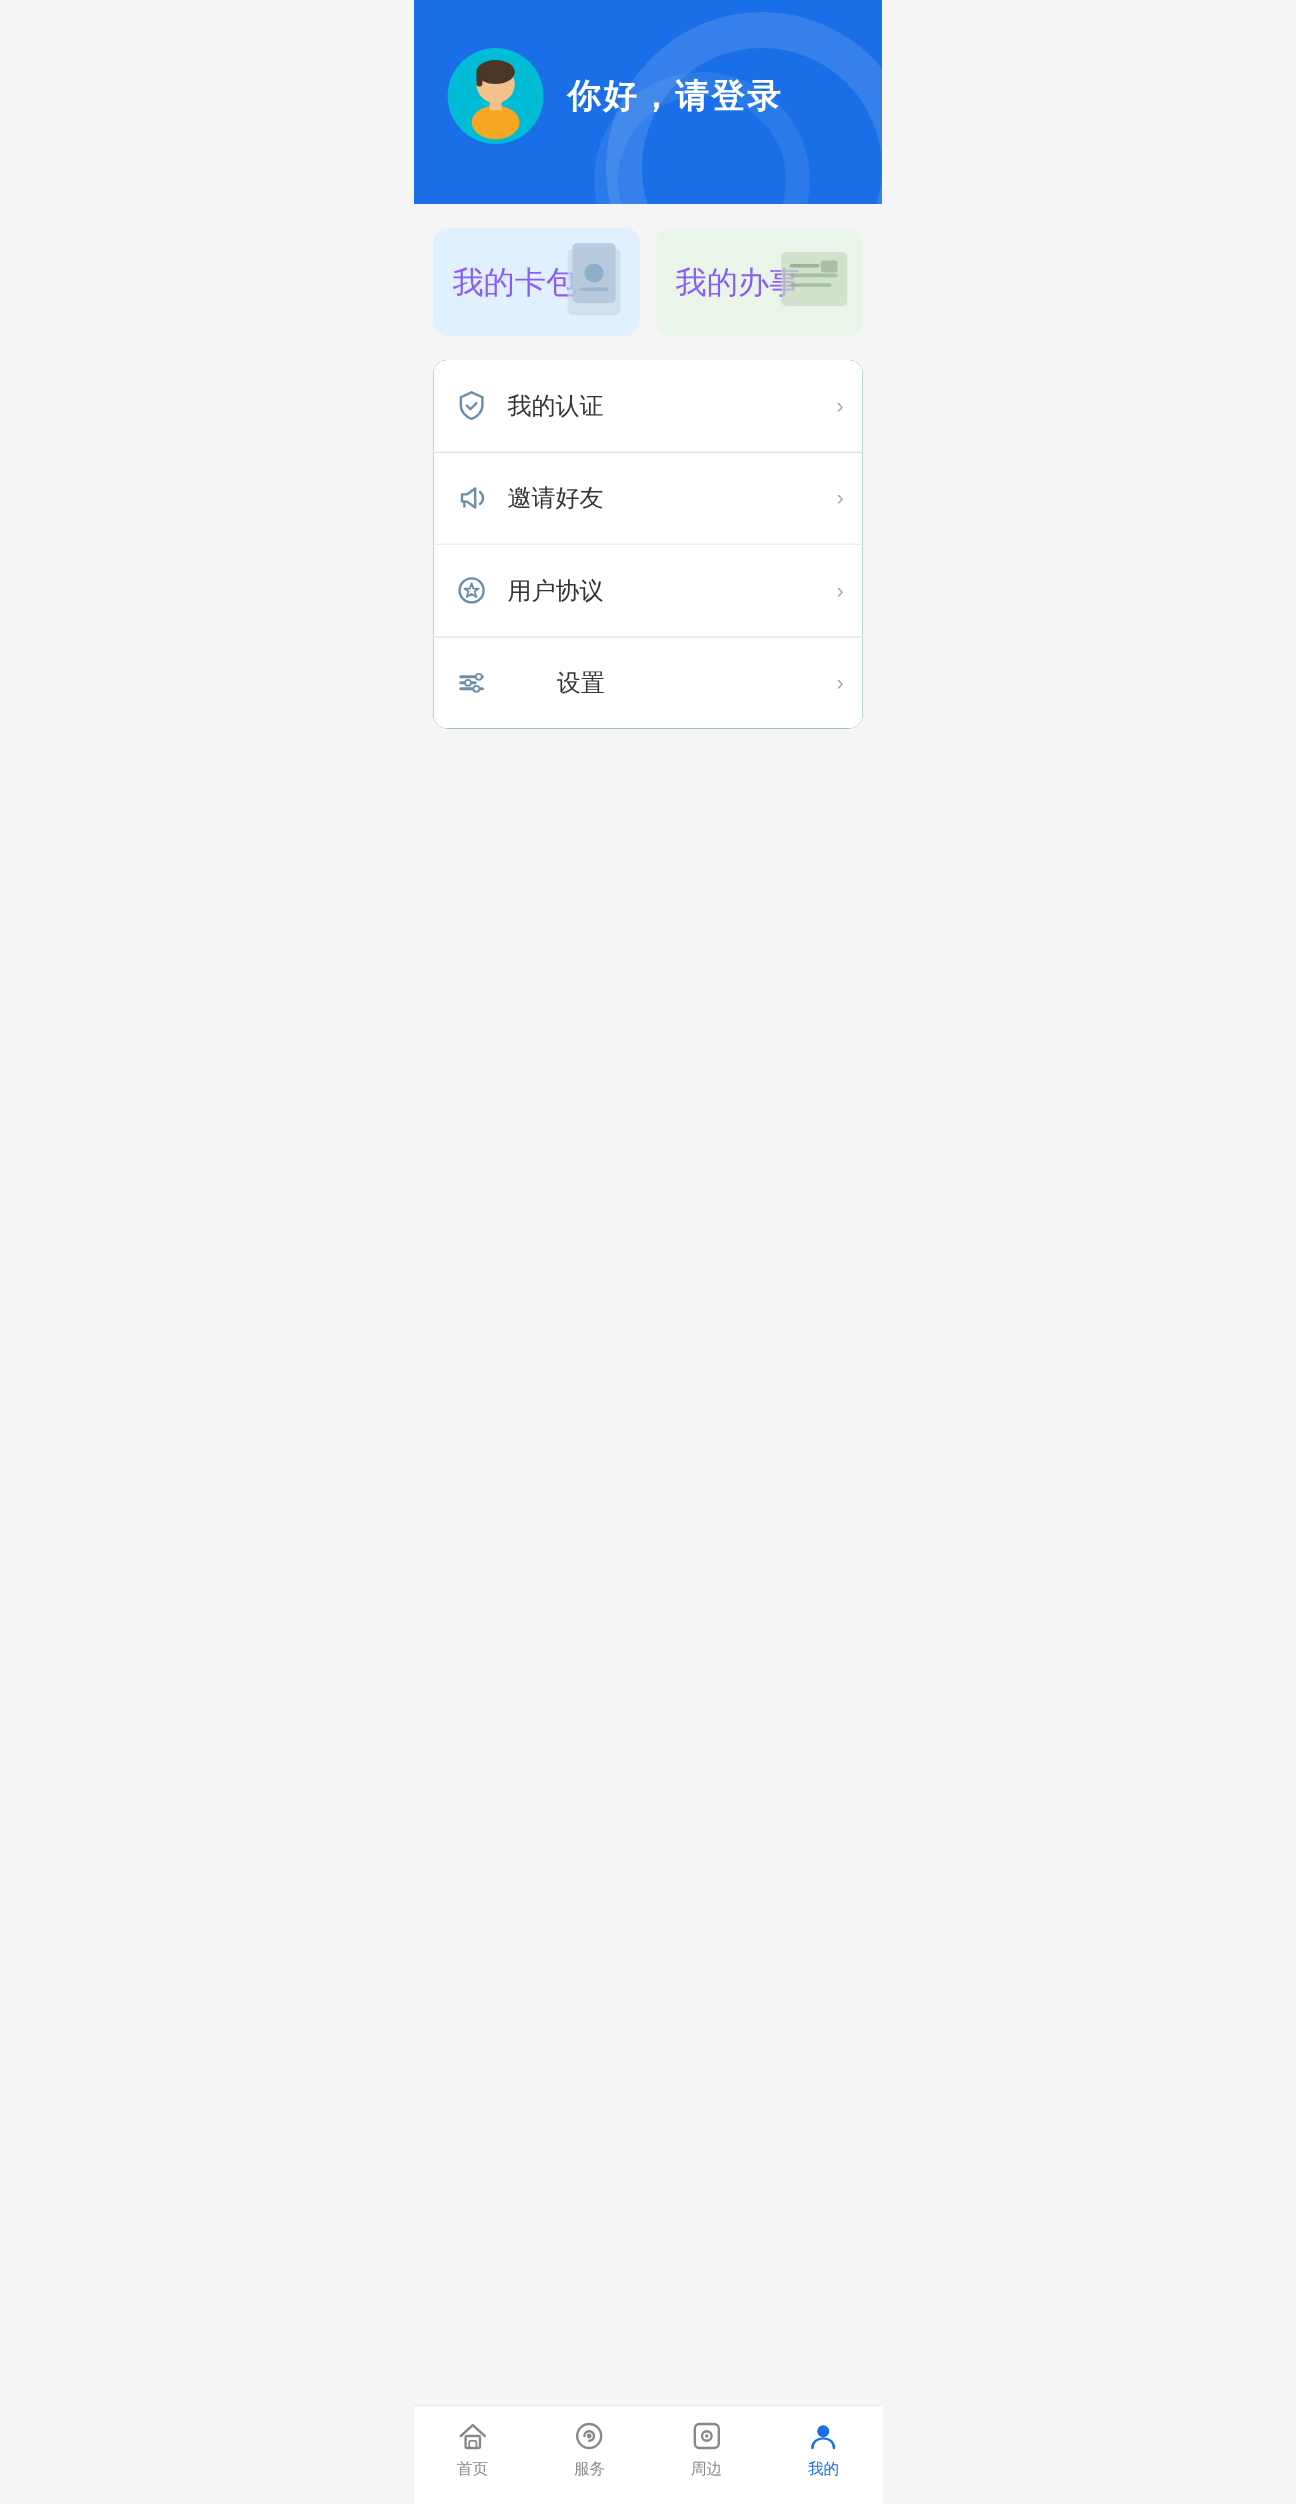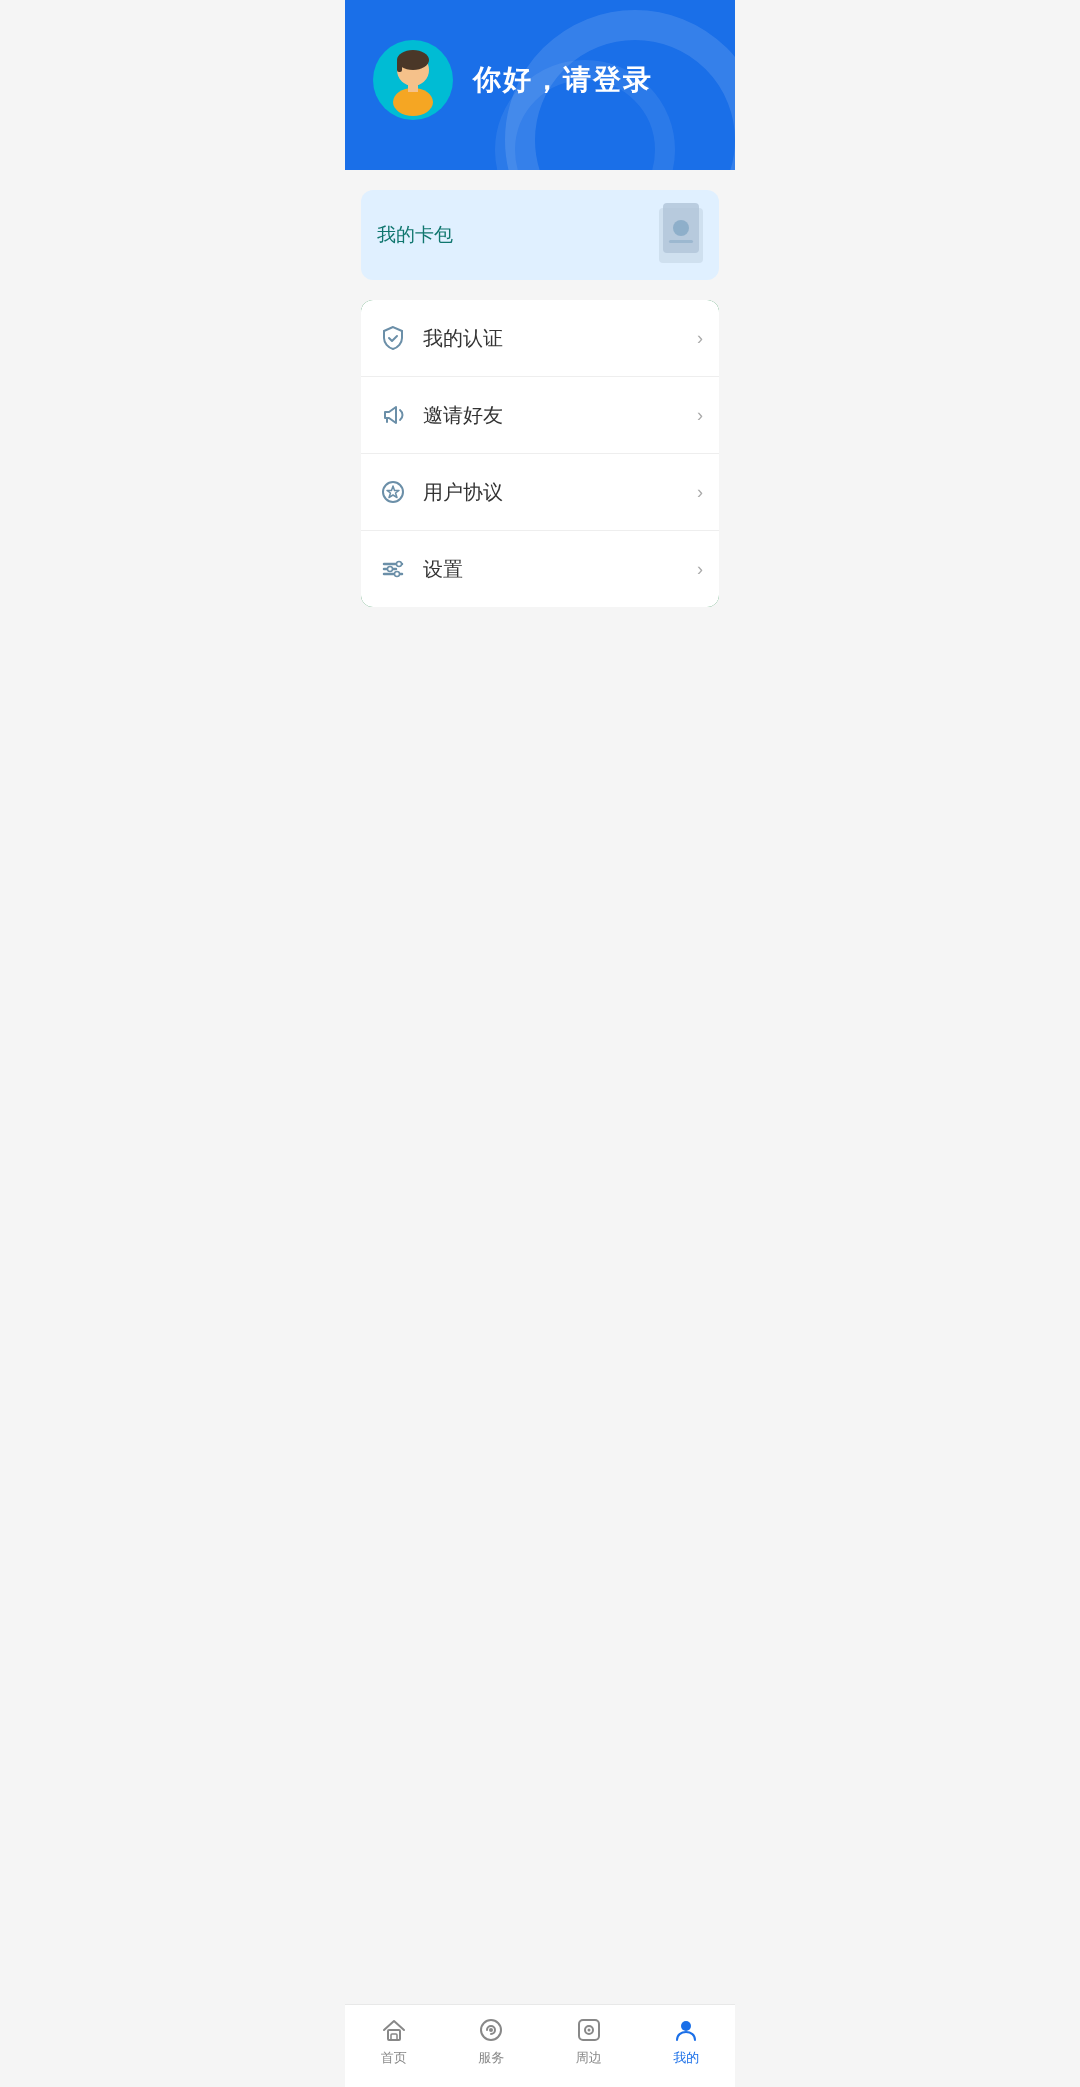--- a/index.html
+++ b/index.html
@@ -103,43 +103,44 @@
 
     .card-blue {
       background: #e0f0ff;
     }
 
     .card-green {
       background: #e8f5e8;
     }
 
     .card-label {
-      font-size: 19px;
+      font-size: 26px;
       font-weight: 500;
-      color: #0f766e;
+      color: #8b5cf6;
     }
 
     
     .menu-section {
       background: #15803d;
       border-radius: 12px;
       overflow: hidden;
     }
 
     .menu-item {
       display: flex;
       align-items: center;
       padding: 22px 16px;
       border-bottom: 1px solid #eee;
       cursor: pointer;
       background: white;
     }
 
     .menu-item:last-child {
       border-bottom: none;
+      gap: 41px;
     }
 
     .menu-icon {
       width: 32px;
       height: 32px;
       margin-right: 14px;
       display: flex;
       align-items: center;
       justify-content: center;
       flex-shrink: 0;
@@ -243,20 +244,33 @@
         <svg width="60" height="70" viewBox="0 0 60 70">
 
           <rect x="8" y="10" width="44" height="55" rx="4" fill="#c8d8e8" opacity="0.7"></rect>
           <rect x="12" y="5" width="36" height="50" rx="4" fill="#b0c4d8" opacity="0.8"></rect>
           <circle cx="30" cy="30" r="8" fill="#8aacc8" opacity="0.9"></circle>
           <rect x="18" y="42" width="24" height="3" rx="1.5" fill="#8aacc8" opacity="0.6"></rect>
         </svg>
       </div>
     </div>
 
+    <div class="card card-green">
+      <span class="card-label">我的办事</span>
+      <div class="doc-illus">
+        <svg width="65" height="55" viewBox="0 0 65 55">
+
+          <rect x="5" y="5" width="55" height="45" rx="4" fill="#c8d8c0" opacity="0.7"></rect>
+          <rect x="12" y="15" width="25" height="3" rx="1.5" fill="#8aa888" opacity="0.8"></rect>
+          <rect x="12" y="23" width="40" height="3" rx="1.5" fill="#8aa888" opacity="0.6"></rect>
+          <rect x="12" y="31" width="35" height="3" rx="1.5" fill="#8aa888" opacity="0.6"></rect>
+          <rect x="38" y="12" width="14" height="10" rx="2" fill="#a0b898" opacity="0.8"></rect>
+        </svg>
+      </div>
+    </div>
 
   </div>
 
   <div class="menu-section">
 
     <div class="menu-item">
       <div class="menu-icon">
         <svg width="26" height="26" viewBox="0 0 26 26" fill="none">
           <path d="M13 2L4 6v7c0 5 4 9.5 9 11 5-1.5 9-6 9-11V6L13 2z" stroke="#6b8fa8" stroke-width="2" fill="none"></path>
           <path d="M9 13l3 3 5-5" stroke="#6b8fa8" stroke-width="2" stroke-linecap="round" stroke-linejoin="round"></path>

